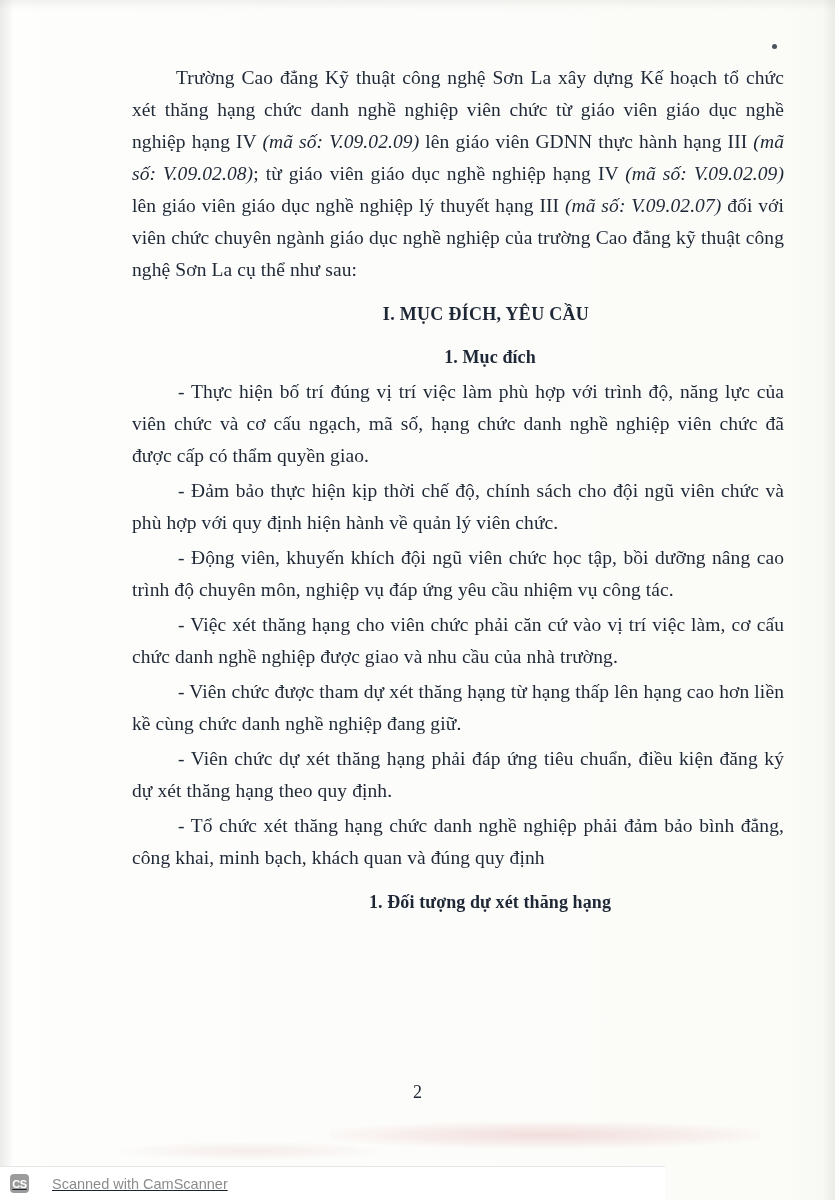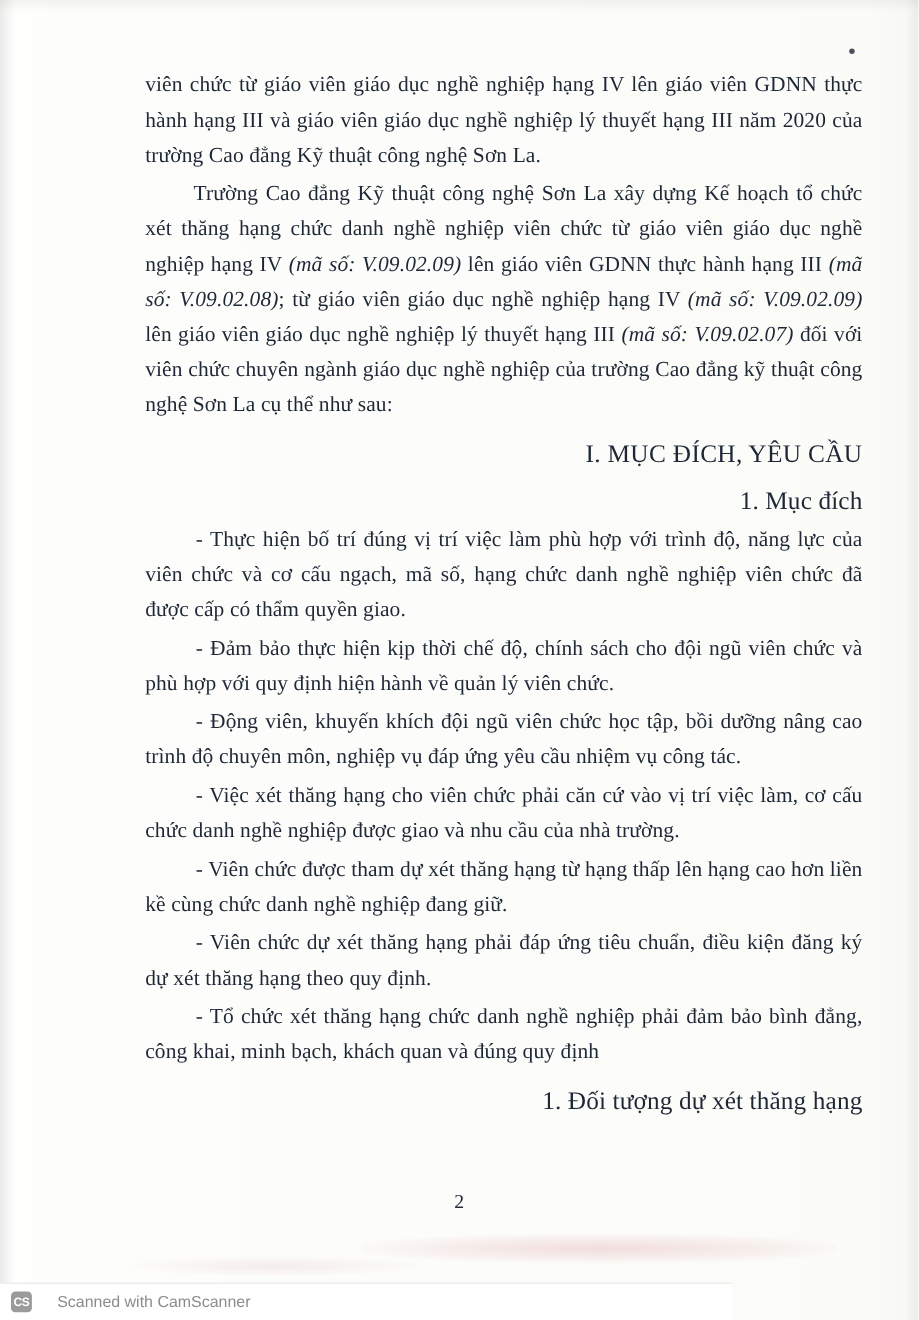--- a/index.html
+++ b/index.html
@@ -96,24 +96,24 @@
     letter-spacing: .1px;
     font-family: "Liberation Serif", serif;
   }
 
   .indent { text-indent: 44px; }
   .indent-dash { text-indent: 46px; }
 
   .block { margin-bottom: 3px; }
 
   .heading {
-    font-weight: normal;
-    text-align: right;
+    font-weight: bold;
+    text-align: center;
     margin: 13px 0 4px 0;
-    font-size: 23px;
+    font-size: 18px;
     line-height: 30px;
   }
   .h-main { text-indent: 56px; letter-spacing: .3px; }
   .h-sub  { text-indent: 64px; }
 
   .ital { font-style: italic; }
 
   .page-number {
     position: absolute;
     left: 0;
@@ -131,20 +131,21 @@
     left: 0;
     bottom: 0;
     width: 665px;
     height: 34px;
     background: #ffffff;
     border-top: 1px solid #e6e6e6;
     display: flex;
     align-items: center;
     padding-left: 10px;
     box-sizing: border-box;
+    text-decoration: underline;
   }
   .cam-logo {
     width: 19px;
     height: 19px;
     border-radius: 4px;
     background: #9b9b9b;
     color: #ffffff;
     font-size: 11px;
     font-weight: bold;
     display: flex;
@@ -164,21 +165,20 @@
 <body>
 
 <div class="page">
   <div class="scan-edge-left"></div>
   <div class="scan-edge-right"></div>
   <div class="scan-edge-top"></div>
   <div class="ink-dot"></div>
 
   <div class="content">
 
-    <p class="block">viên chức từ giáo viên giáo dục nghề nghiệp hạng IV lên giáo viên GDNN thực hành hạng III và giáo viên giáo dục nghề nghiệp lý thuyết hạng III năm 2020 của trường Cao đẳng Kỹ thuật công nghệ Sơn La.</p>
 
     <p class="indent block"><span>Trường Cao đẳng Kỹ thuật công nghệ Sơn La xây dựng Kế hoạch tổ chức xét thăng hạng chức danh nghề nghiệp viên chức từ giáo viên giáo dục nghề nghiệp hạng IV </span><span class="ital">(mã số: V.09.02.09)</span><span> lên giáo viên GDNN thực hành hạng III </span><span class="ital">(mã số: V.09.02.08)</span><span>; từ giáo viên giáo dục nghề nghiệp hạng IV </span><span class="ital">(mã số: V.09.02.09)</span><span> lên giáo viên giáo dục nghề nghiệp lý thuyết hạng III </span><span class="ital">(mã số: V.09.02.07)</span><span> đối với viên chức chuyên ngành giáo dục nghề nghiệp của trường Cao đẳng kỹ thuật công nghệ Sơn La cụ thể như sau:</span></p>
 
     <p class="heading h-main">I. MỤC ĐÍCH, YÊU CẦU</p>
 
     <p class="heading h-sub">1. Mục đích</p>
 
     <p class="indent-dash block">- Thực hiện bố trí đúng vị trí việc làm phù hợp với trình độ, năng lực của viên chức và cơ cấu ngạch, mã số, hạng chức danh nghề nghiệp viên chức đã được cấp có thẩm quyền giao.</p>
     <p class="indent-dash block">- Đảm bảo thực hiện kịp thời chế độ, chính sách cho đội ngũ viên chức và phù hợp với quy định hiện hành về quản lý viên chức.</p>
     <p class="indent-dash block">- Động viên, khuyến khích đội ngũ viên chức học tập, bồi dưỡng nâng cao trình độ chuyên môn, nghiệp vụ đáp ứng yêu cầu nhiệm vụ công tác.</p>

